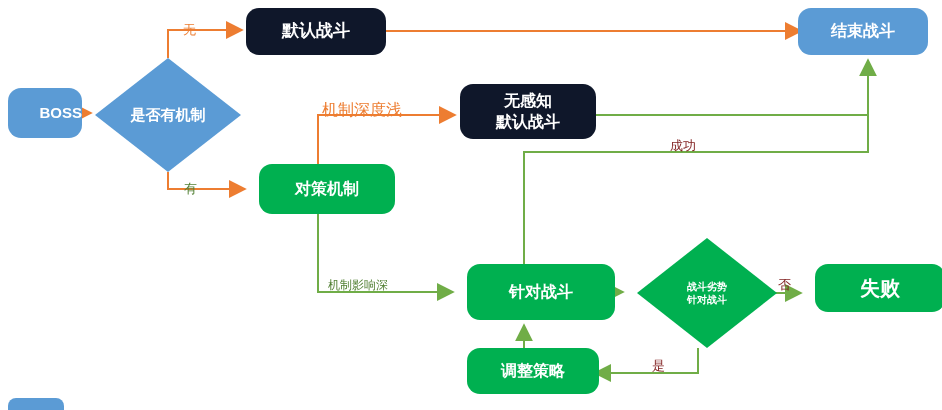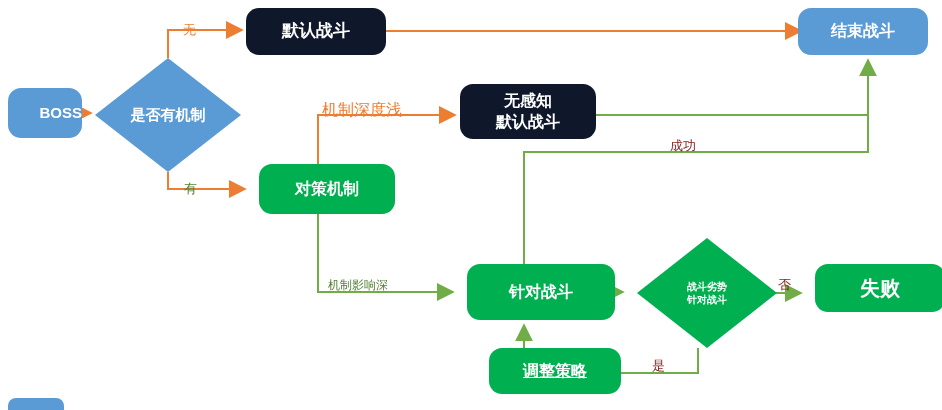--- a/index.html
+++ b/index.html
@@ -83,21 +83,21 @@
 
   <div class="node green diamond" style="left:628px; top:238px; width:140px; height:110px; font-size:10px;">
     <span>战斗劣势</span>
     <span>针对战斗</span>
   </div>
 
   <div class="node green" style="left:806px; top:264px; width:130px; height:48px; font-size:20px;align-items:center;">
     <span>失败</span>
   </div>
 
-  <div class="node green" style="left:480px; top:348px; width:132px; height:46px;text-decoration:underline;">
+  <div class="node green" style="left:458px; top:348px; width:132px; height:46px;">
     <span>调整策略</span>
   </div>
 
   <div class="node blue" style="left:8px; top:398px; width:56px; height:22px; border-radius:8px;"></div>
 
   <span class="edge-label lbl-orange" style="left:183px; top:21px;">无</span>
   <span class="edge-label lbl-green" style="left:184px; top:180px;">有</span>
   <span class="edge-label lbl-orange" style="left:322px; top:100px; font-size:16px;">机制深度浅</span>
   <span class="edge-label lbl-green" style="left:328px; top:277px; font-size:12px;">机制影响深</span>
   <span class="edge-label lbl-dark" style="left:670px; top:137px;">成功</span>

